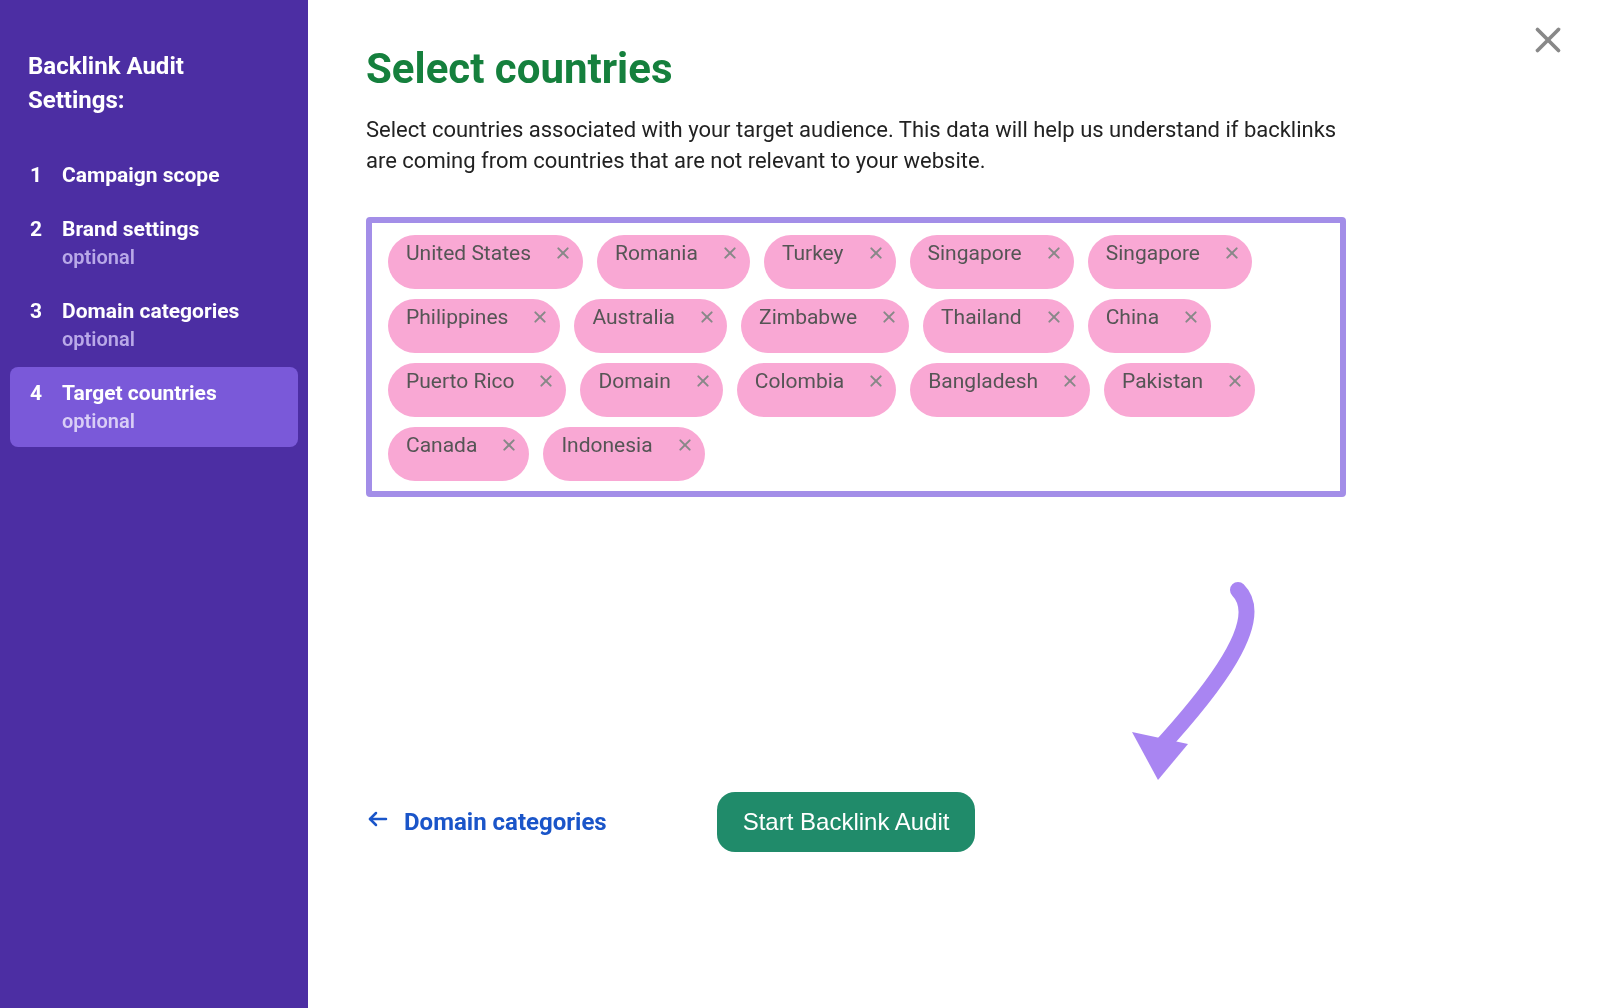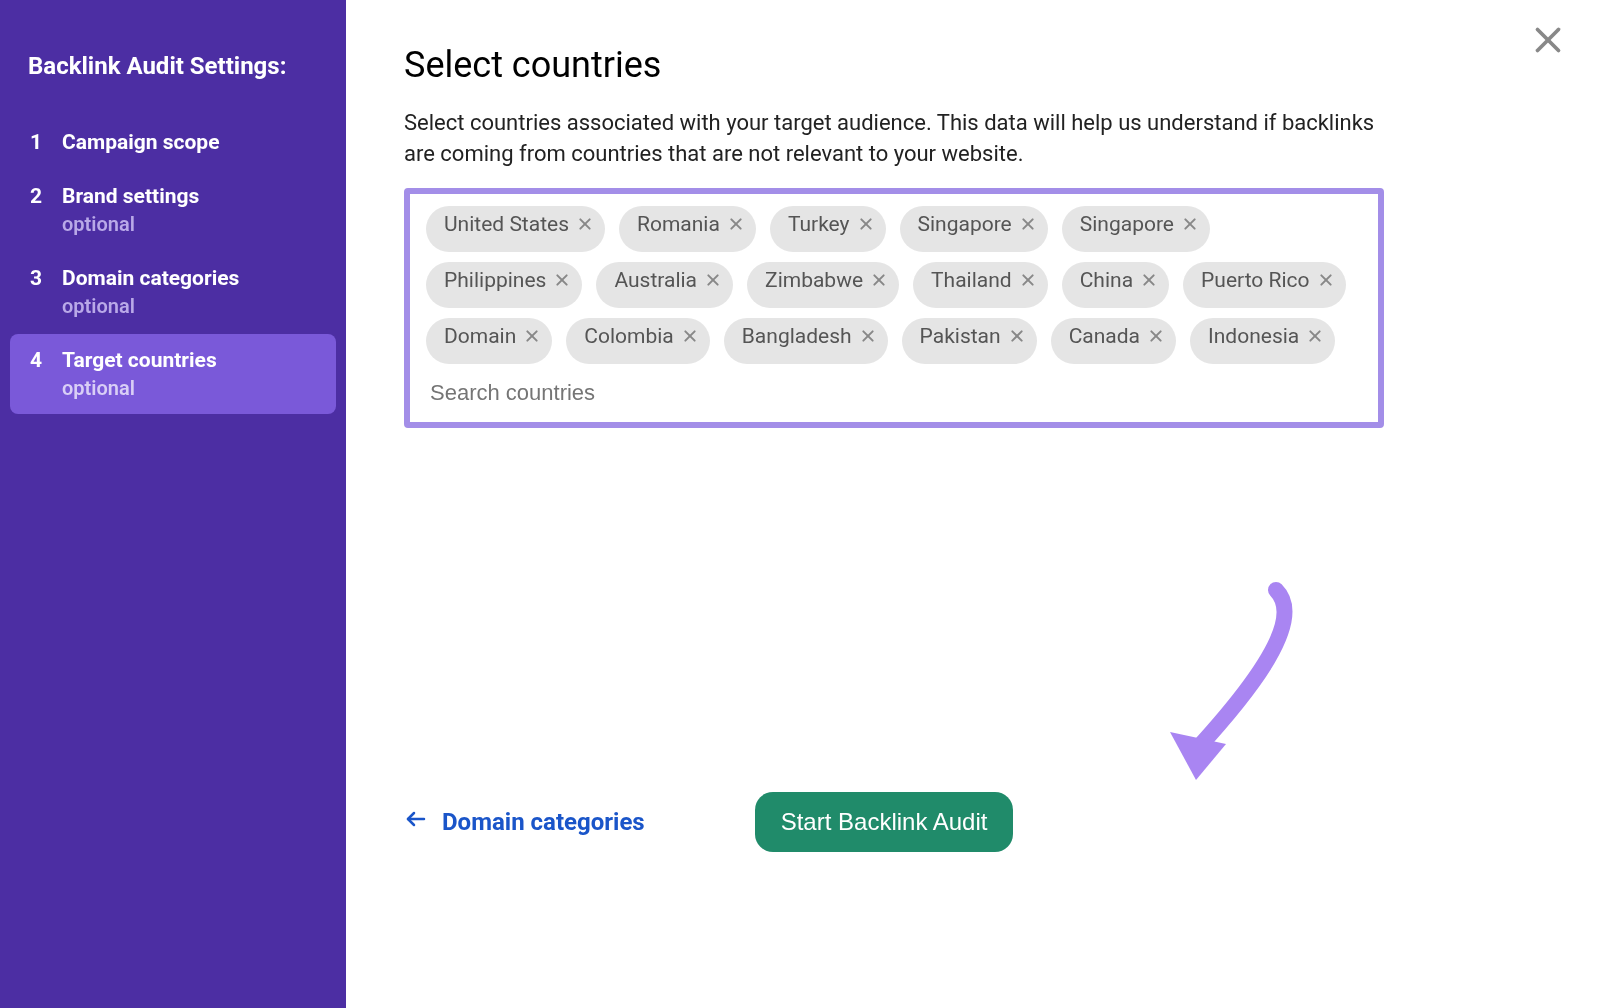--- a/index.html
+++ b/index.html
@@ -1,21 +1,21 @@
 <!DOCTYPE html>
 <html><head>
 <meta charset="utf-8">
 <style>
   * { box-sizing: border-box; margin: 0; padding: 0; }
   html, body { width: 1600px; height: 1008px; font-family: -apple-system, BlinkMacSystemFont, "Segoe UI", Roboto, Helvetica, Arial, sans-serif; }
   body { display: flex; background: #fff; overflow: hidden; position: relative; }
 
   
   .sidebar {
-    width: 346px;
+    width: 308px;
     background: #4c2ea3;
     color: #fff;
     padding: 50px 0 0 0;
   }
   .sidebar-title {
     font-size: 24px;
     font-weight: 700;
     line-height: 1.4;
     padding: 0 28px 30px 28px;
   }
@@ -60,52 +60,52 @@
     top: 22px;
     right: 34px;
     width: 36px;
     height: 36px;
     cursor: pointer;
     color: #888;
   }
   .close-btn svg { width: 100%; height: 100%; }
 
   .page-title {
-    font-size: 36px;
-    font-weight: 400;
-    color: #000000;
+    font-size: 42px;
+    font-weight: 700;
+    color: #15803d;
     margin-bottom: 22px;
   }
   .page-desc {
     font-size: 22px;
     color: #222;
     line-height: 1.4;
-    margin-bottom: 18px;
+    margin-bottom: 40px;
     max-width: 980px;
   }
 
   .country-box {
     border: 6px solid #a38ee8;
     border-radius: 4px;
     padding: 12px 16px 10px 16px;
     width: 980px;
     display: flex;
     flex-wrap: wrap;
     gap: 10px 14px;
     align-items: center;
   }
   .chip {
     display: inline-flex;
     align-items: center;
-    background: #e5e5e5;
+    background: #f9a8d4;
     border-radius: 999px;
-    padding: 6px 12px 16px 18px;
+    padding: 6px 12px 24px 18px;
     font-size: 21px;
     color: #555;
-    gap: 8px;
+    gap: 24px;
     cursor: default;
   }
   .chip .remove {
     width: 16px;
     height: 16px;
     color: #888;
     cursor: pointer;
     display: inline-flex;
     align-items: center;
     justify-content: center;
@@ -362,21 +362,20 @@
       </span>
       <span class="chip">
         <span>Indonesia</span>
         <span class="remove">
           <svg viewBox="0 0 24 24" fill="none" stroke="currentColor" stroke-width="3" stroke-linecap="round">
             <line x1="5" y1="5" x2="19" y2="19"></line>
             <line x1="19" y1="5" x2="5" y2="19"></line>
           </svg>
         </span>
       </span>
-      <input class="search-input" placeholder="Search countries" style="">
   </div>
 
   <div class="annotation-arrow">
     <svg viewBox="0 0 160 210">
       <path d="M120 10 C 150 40, 95 110, 40 170" stroke="#a985f2" stroke-width="16" fill="none" stroke-linecap="round"></path>
       <polygon points="40,200 14,152 70,164" fill="#a985f2"></polygon>
     </svg>
   </div>
 
   <div class="bottom-bar">

